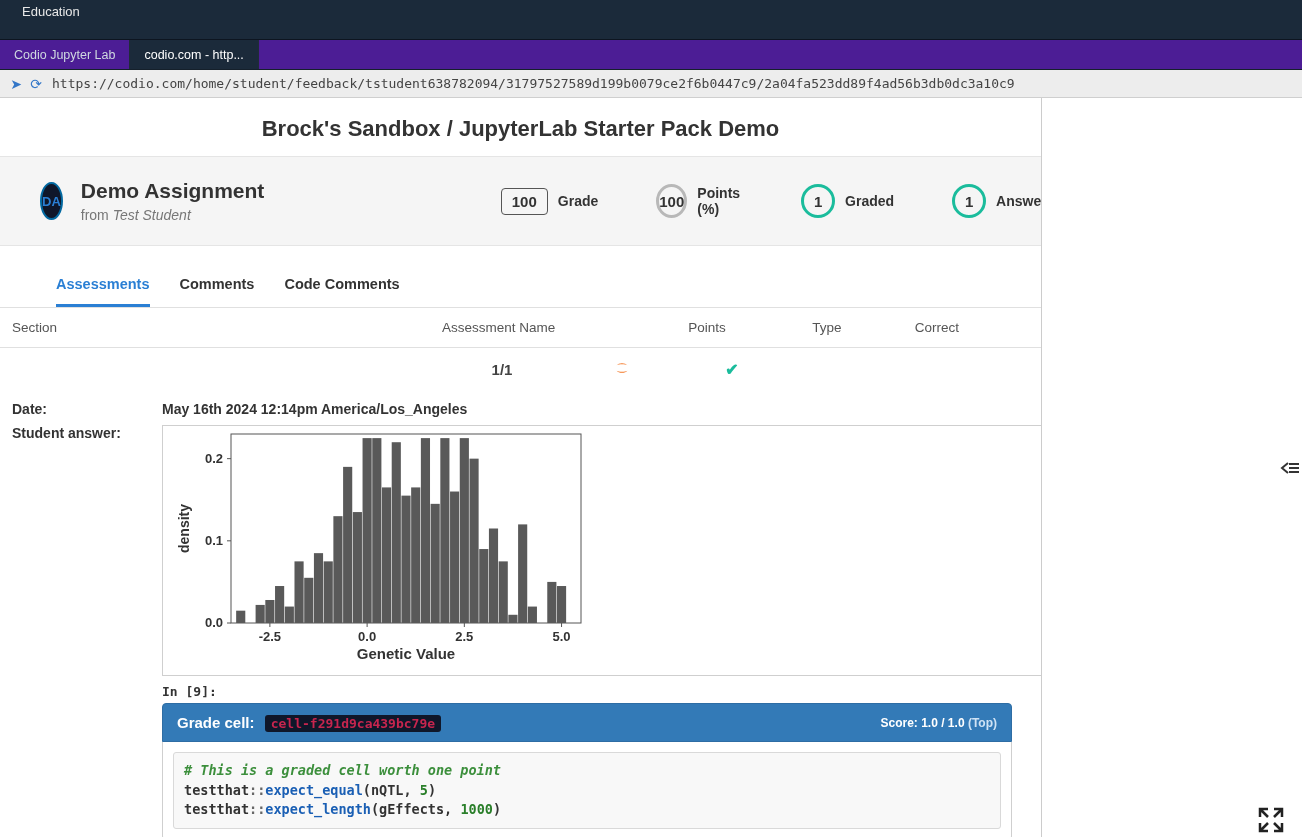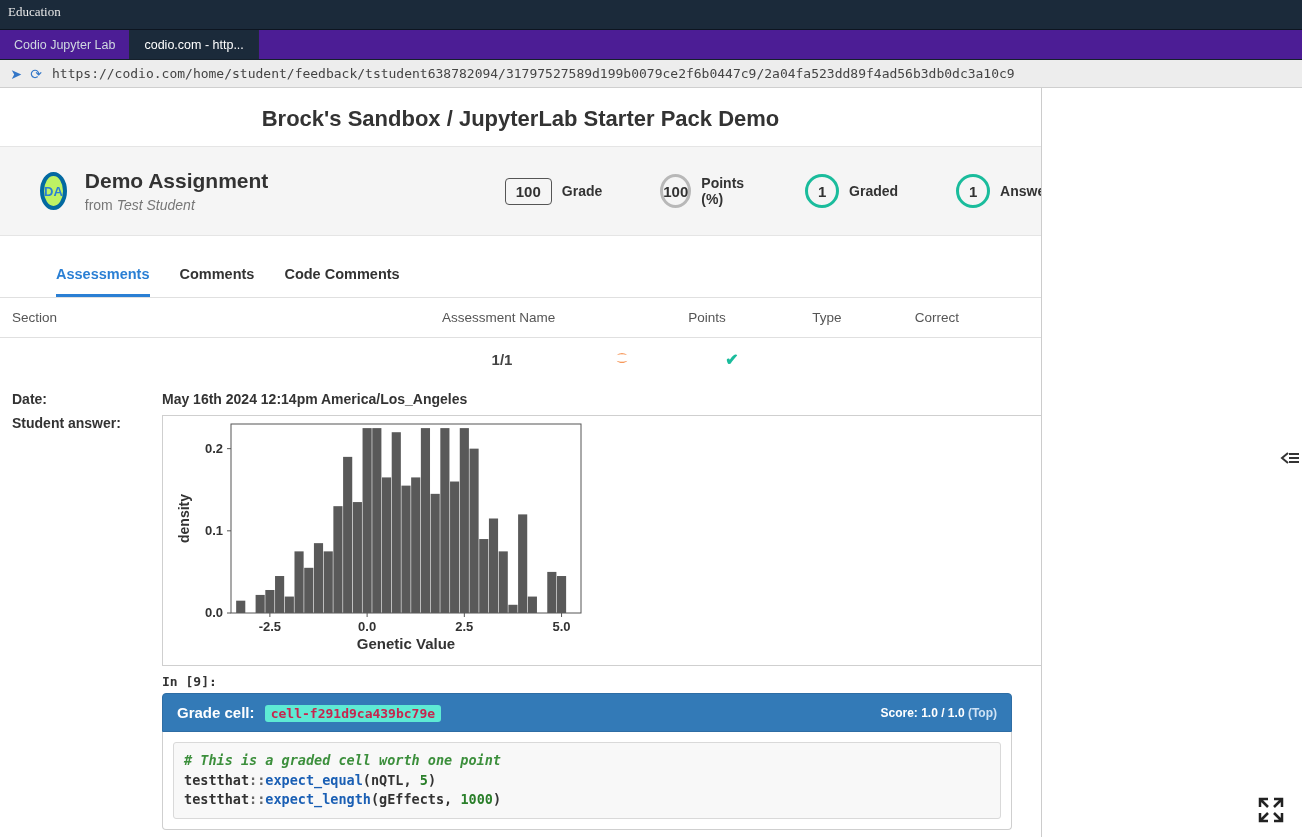--- a/index.html
+++ b/index.html
@@ -1,31 +1,31 @@
 <!DOCTYPE html>
 <html><head>
 <meta charset="utf-8">
 <style>
   * { box-sizing: border-box; margin: 0; padding: 0; }
   html, body { width: 1302px; height: 837px; font-family: -apple-system, "Segoe UI", Helvetica, Arial, sans-serif; font-size: 14px; color: #333; background: #fff; overflow: hidden; }
-  .title-bar { background: #1b2a3a; color: #e8e8e8; height: 30px; line-height: 24px; padding: 0 8px; font-size: 13px; border-bottom: 1px solid #0d1520; font-family: Liberation Serif, serif; }
+  .title-bar { background: #1b2a3a; color: #e8e8e8; height: 40px; line-height: 24px; padding: 0 22px; font-size: 13px; border-bottom: 1px solid #0d1520; }
   .tab-bar { background: #4c1d95; height: 30px; display: flex; align-items: stretch; border-bottom: 1px solid #15202b; }
   .tab { padding: 0 14px; display: flex; align-items: center; font-size: 12.5px; color: #cfd8e0; border-right: 1px solid #1f2c38; cursor: pointer; }
   .tab.active { background: #1b2a3a; color: #fff; }
   .addr-bar { background: #ededed; height: 28px; display: flex; align-items: center; padding: 0 6px; border-bottom: 1px solid #cfcfcf; }
   .addr-icon { width: 20px; text-align: center; color: #3477c8; font-size: 14px; cursor: pointer; }
   .addr-url { flex: 1; font-family: "Menlo", "Consolas", monospace; font-size: 13px; color: #444; padding-left: 6px; }
 
   .viewport { position: relative; width: 100%; height: calc(837px - 24px - 30px - 28px); overflow: hidden; }
   .page { width: 1042px; height: 100%; overflow-y: auto; border-right: 1px solid #ccc; }
 
   .breadcrumb-title { text-align: center; font-size: 22px; font-weight: 700; color: #333; padding: 18px 0 14px; }
 
   .summary { background: #f5f5f5; border-top: 1px solid #e5e5e5; border-bottom: 1px solid #e5e5e5; padding: 22px 40px; display: flex; align-items: center; }
-  .avatar { width: 38px; height: 38px; border-radius: 50%; border: 4px solid #0369a1; display: flex; align-items: center; justify-content: center; color: #2a7fd4; font-weight: 600; font-size: 13px; margin-right: 18px; background: #bef264; }
+  .avatar { width: 38px; height: 38px; border-radius: 50%; border: 2px solid #0369a1; display: flex; align-items: center; justify-content: center; color: #2a7fd4; font-weight: 600; font-size: 13px; margin-right: 18px; background: #0f172a; }
   .assignment-block { flex: 0 0 420px; }
   .assignment-title { font-size: 21px; font-weight: 700; color: #333; }
   .assignment-sub { font-size: 14px; color: #777; margin-top: 4px; }
   .assignment-sub em { font-style: italic; color: #777; }
 
   .stats { flex: 1; display: flex; justify-content: flex-end; gap: 58px; padding-right: 10px; }
   .stat { display: flex; flex-direction: row; align-items: center; gap: 10px; }
   .stat-val { font-weight: 700; font-size: 15px; }
   .stat-val.box { border: 1.5px solid #555; border-radius: 4px; padding: 4px 10px; }
   .stat-val.circle { width: 34px; height: 34px; border-radius: 50%; display: flex; align-items: center; justify-content: center; }
@@ -53,21 +53,21 @@
   .detail-row { display: flex; padding: 4px 0; font-size: 14px; }
   .detail-label { flex: 0 0 150px; font-weight: 700; }
   .detail-value { flex: 1; font-weight: 600; color: #333; }
 
   .answer-area { margin-left: 150px; }
   .chart-box { border: 1px solid #cfcfcf; padding: 4px 10px 10px 10px; width: 900px; margin-bottom: 8px; background: #fff; }
   .chart-svg { display: block; }
 
   .in-label { font-family: "Menlo","Consolas",monospace; font-size: 13px; color: #333; margin: 6px 0 4px 0; }
   .grade-header { background: #337ab7; color: #fff; padding: 10px 14px; border: 1px solid #2e6da4; border-radius: 4px 4px 0 0; display: flex; align-items: center; justify-content: space-between; font-size: 15px; width: 850px; }
-  .grade-header .cell-id { background: #5eead4; color: #c7254e; font-family: "Menlo",monospace; font-size: 13px; padding: 1px 6px; border-radius: 3px; margin-left: 6px; }
+  .grade-header .cell-id { background: #0f172a; color: #c7254e; font-family: "Menlo",monospace; font-size: 13px; padding: 1px 6px; border-radius: 3px; margin-left: 6px; }
   .score-right { font-size: 12px; }
   .score-right .top { color: #cfe3f5; }
   .code-block { border: 1px solid #cfcfcf; border-top: none; border-radius: 0 0 4px 4px; padding: 10px 0; width: 850px; background: #fff; }
   .code-inner { margin: 0 10px; border: 1px solid #d9d9d9; background: #f8f8f8; padding: 8px 10px; font-family: "Menlo","Consolas",monospace; font-size: 13.5px; line-height: 1.45; white-space: pre; border-radius: 3px; }
   .c-comment { color: #3c8f3c; font-style: italic; }
   .c-op { color: #666; }
   .c-fn { color: #1a5fb4; }
   .c-num { color: #2a7f2a; }
 
   .side-handle { position: absolute; right: 0; top: 360px; width: 24px; height: 20px; display: flex; align-items: center; justify-content: center; color: #333; cursor: pointer; }

